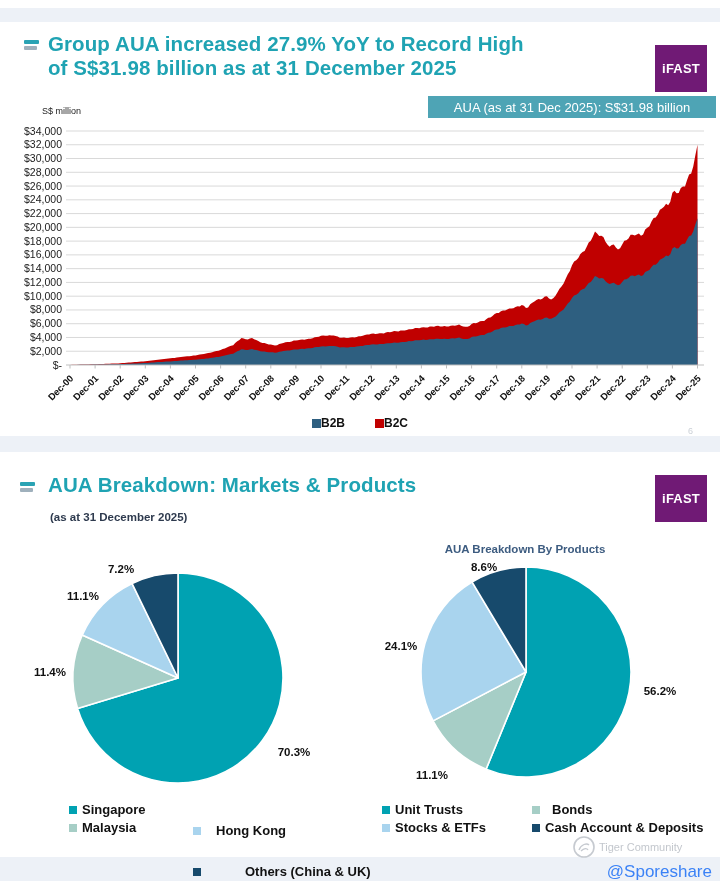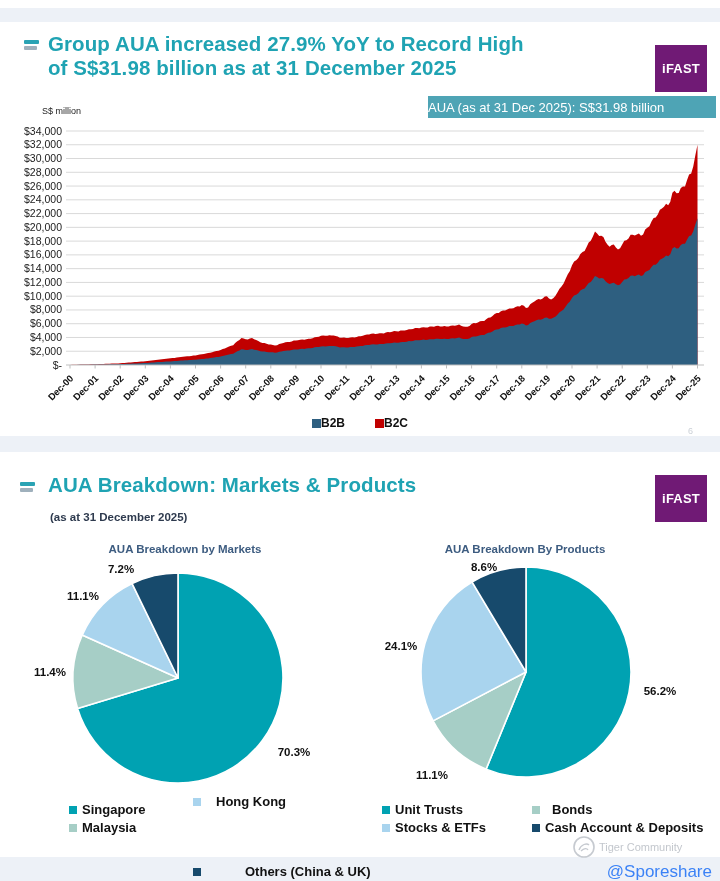--- a/index.html
+++ b/index.html
@@ -6,21 +6,21 @@
   .page{position:relative;width:720px;height:881px;background:#ffffff;overflow:hidden;
         font-family:"Liberation Sans",sans-serif;color:#111;}
   .abs{position:absolute;}
   .strip{position:absolute;left:0;width:720px;background:#EDF1F7;}
   .slide-title{color:#1FA3B3;font-weight:bold;font-size:20.5px;line-height:1.17;letter-spacing:.1px;}
   .bullet{position:absolute;width:15px;}
   .bullet .b1{height:3.5px;background:#2AA3B4;margin-bottom:2.5px;border-radius:1px;}
   .bullet .b2{height:3.5px;background:#9FB0BC;width:13px;border-radius:1px;}
   .logo-box{background:#701a75;color:#ffffff;display:flex;align-items:center;justify-content:center;
             font-weight:bold;font-size:13px;letter-spacing:.2px;}
-  .banner{background:#4EA4B5;color:#ffffff;font-size:13px;display:flex;align-items:center;}
+  .banner{background:#4EA4B5;color:#ffffff;font-size:13px;display:flex;align-items:center;justify-content:center;}
   .unit-label{font-size:9px;color:#222;}
   .pagenum{font-size:9px;color:#CBD0D6;}
   .subtitle{font-weight:bold;font-size:11.5px;color:#2E3A4E;}
   .pie-title{position:absolute;font-weight:bold;font-size:11.5px;color:#3D5C80;text-align:center;width:220px;}
   .legend-item{position:absolute;display:flex;align-items:center;gap:5px;font-weight:bold;font-size:13px;color:#111;}
   .legend-swatch{width:8px;height:8px;display:inline-block;flex:0 0 auto;}
   .area-legend{position:absolute;left:0;top:416px;width:720px;display:flex;justify-content:center;gap:30px;}
   .area-legend .legend-item2{display:flex;align-items:center;gap:0;font-weight:bold;font-size:12px;color:#111;}
   .area-legend .legend-swatch2{width:9px;height:9px;display:inline-block;}
   .wm-text{font-size:11px;color:#C3C7CD;}
@@ -168,21 +168,20 @@
   </div>
 
   <div class="abs slide-title" style="left:48px;top:473px;width:600px;">AUA Breakdown: Markets &amp; Products</div>
 
   <div class="abs subtitle" style="left:50px;top:511px;">(as at 31 December 2025)</div>
 
   <div class="abs logo-box" style="left:655px;top:475px;width:52px;height:47px;">
     <span>iFAST</span>
   </div>
 
-  <div class="pie-title" style="left:75px;top:543px;">AUA Breakdown by Markets</div>
   <div class="pie-title" style="left:415px;top:543px;">AUA Breakdown By Products</div>
 
   <svg id="pies-svg" class="abs" style="left:0;top:540px;" width="720" height="255">
       <path d="M178,138 L178.00,33.00 A105,105 0 1 1 77.55,168.56 Z" fill="#00A2B2" stroke="#ffffff" stroke-width="1.6" stroke-linejoin="round"></path>
       <text x="294" y="216" text-anchor="middle" font-size="11.5" font-weight="bold" fill="#111">70.3%</text>
       <path d="M178,138 L77.55,168.56 A105,105 0 0 1 82.17,95.09 Z" fill="#A6CEC6" stroke="#ffffff" stroke-width="1.6" stroke-linejoin="round"></path>
       <text x="50" y="136" text-anchor="middle" font-size="11.5" font-weight="bold" fill="#111">11.4%</text>
       <path d="M178,138 L82.17,95.09 A105,105 0 0 1 132.10,43.56 Z" fill="#A9D4EE" stroke="#ffffff" stroke-width="1.6" stroke-linejoin="round"></path>
       <text x="83" y="60" text-anchor="middle" font-size="11.5" font-weight="bold" fill="#111">11.1%</text>
       <path d="M178,138 L132.10,43.56 A105,105 0 0 1 178.00,33.00 Z" fill="#174A6C" stroke="#ffffff" stroke-width="1.6" stroke-linejoin="round"></path>
@@ -204,21 +203,21 @@
     <circle cx="14" cy="12" r="10" fill="none" stroke="#C6CAD0" stroke-width="1.6"></circle>
     <path d="M9,15 C11,9 17,8 19,10 M11,16 C14,13 17,13 18,15" fill="none" stroke="#C6CAD0" stroke-width="1.3"></path>
   </svg>
   <div class="abs wm-text" style="left:599px;top:841px;">Tiger Community</div>
   <div class="abs wm-handle" style="right:8px;top:862px;">@Sporeshare</div>
 
 <div class="legend-item" style="left: 69px; top: 802px;">
       <span class="legend-swatch" style="background: rgb(0, 162, 178);"></span>
       <span>Singapore</span>
     </div>
-    <div class="legend-item" style="left: 193px; top: 794px; gap: 15px;">
+    <div class="legend-item" style="left: 193px; top: 823px; gap: 15px;">
       <span class="legend-swatch" style="background: rgb(169, 212, 238);"></span>
       <span>Hong Kong</span>
     </div>
     <div class="legend-item" style="left: 69px; top: 820px;">
       <span class="legend-swatch" style="background: rgb(166, 206, 198);"></span>
       <span>Malaysia</span>
     </div>
     <div class="legend-item" style="left: 193px; top: 864px; gap: 44px;">
       <span class="legend-swatch" style="background: rgb(23, 74, 108);"></span>
       <span>Others (China &amp; UK)</span>

